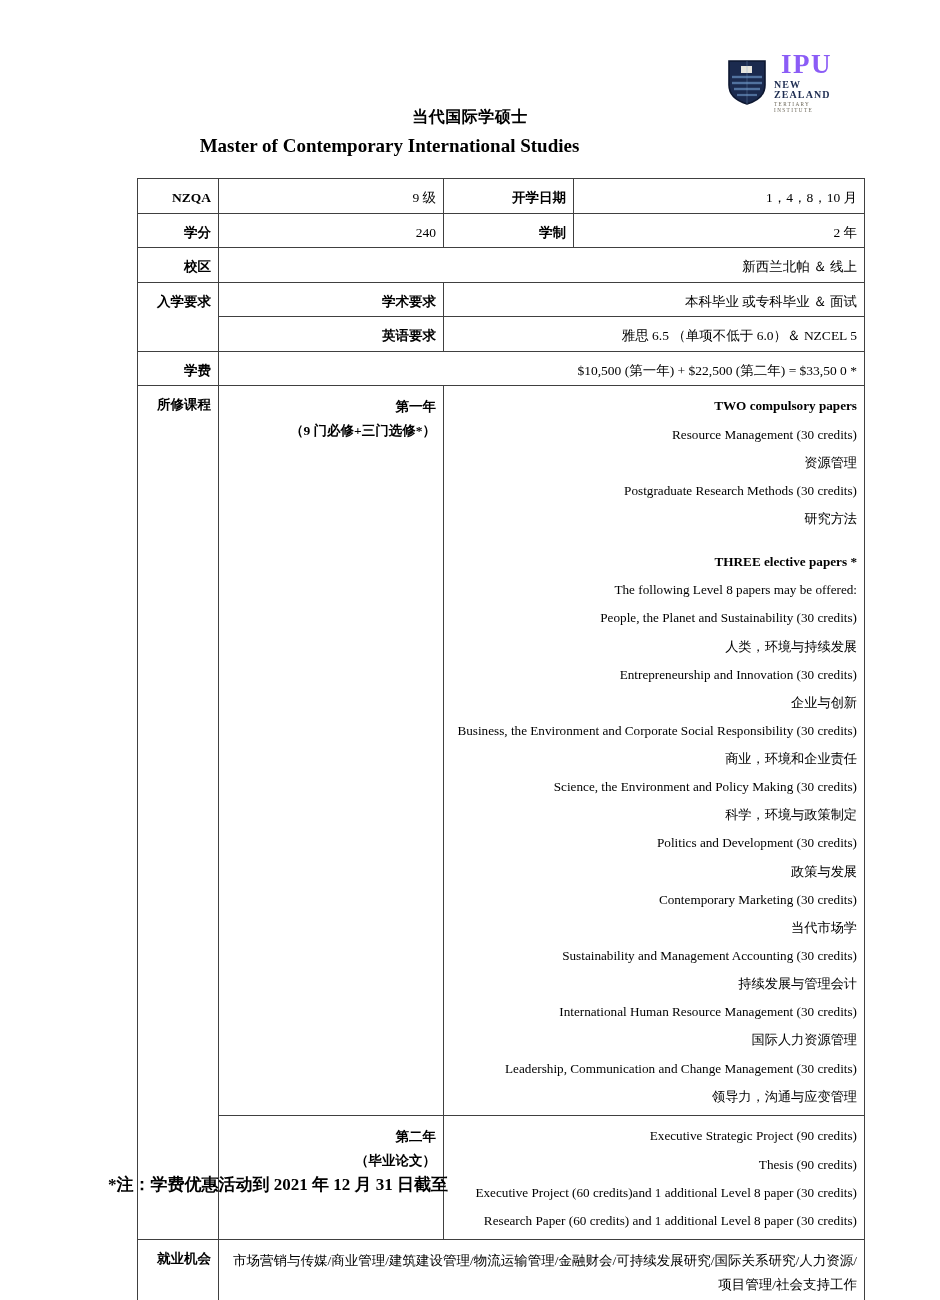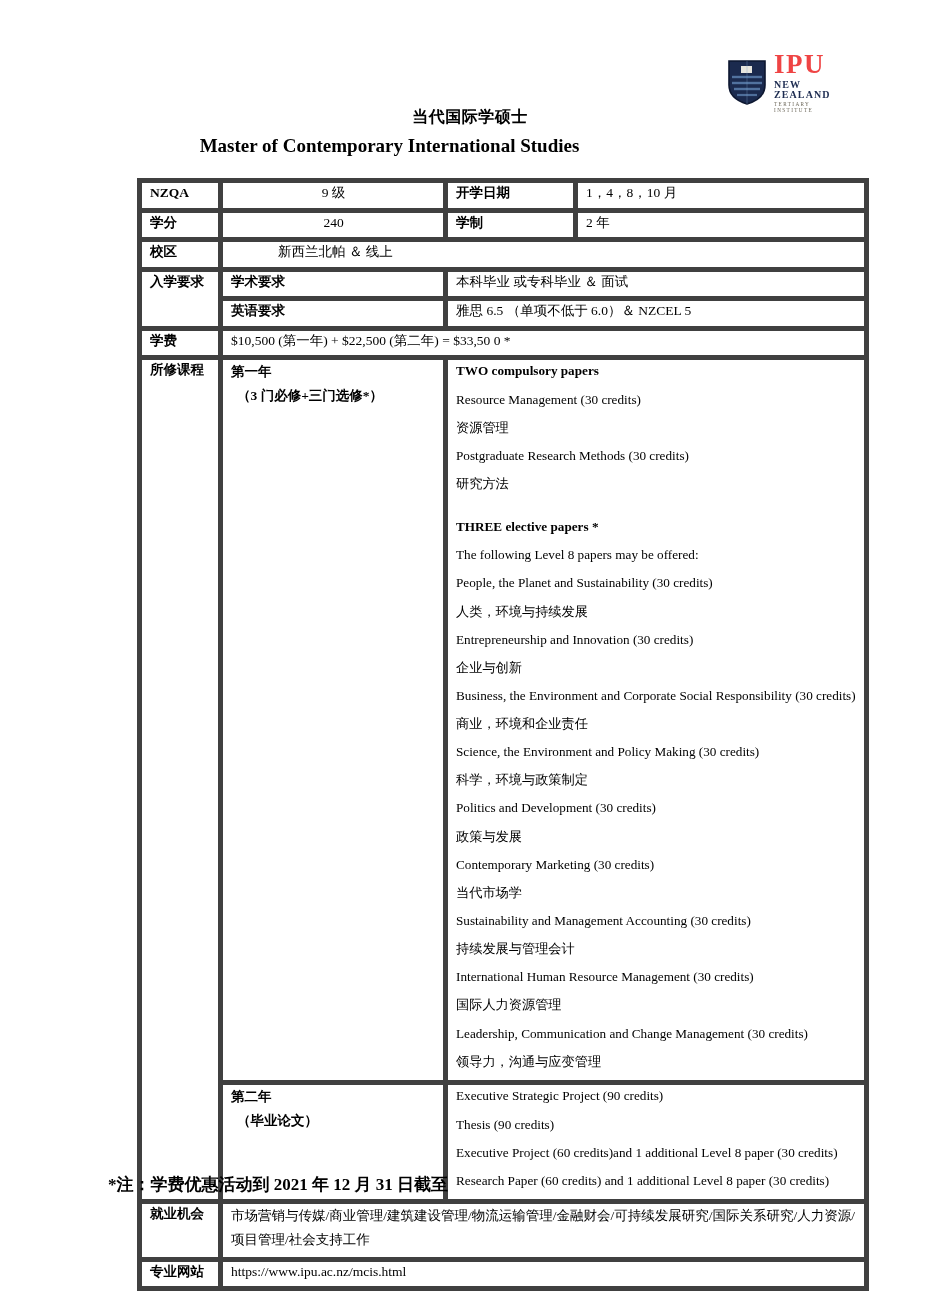--- a/index.html
+++ b/index.html
@@ -38,22 +38,23 @@
     display: flex;
     flex-direction: column;
     justify-content: center;
     line-height: 1;
   }
   .logo-ipu {
     font-family: "Liberation Serif", "DejaVu Serif", serif;
     font-size: 27px;
     font-weight: bold;
     letter-spacing: 1.5px;
-    color: #ef4444;
-    line-height: 1;
+    color: #8b5cf6;
+    line-height: 1;
+    text-align: center;
   }
   .logo-nz {
     font-family: "Liberation Serif", "DejaVu Serif", serif;
     font-size: 10px;
     font-weight: bold;
     letter-spacing: 1.1px;
     color: #1c2b50;
     margin-top: 2px;
     line-height: 1;
   }
@@ -93,25 +94,26 @@
     top: 178px;
     left: 137px;
     width: 727px;
   }
   table.spec {
     border-collapse: collapse;
     width: 727px;
     table-layout: fixed;
   }
   table.spec td {
-    border: 5px solid #404040;
+    border: 1px solid #404040;
     vertical-align: top;
-    padding: 0 7px 5px 8px;
+    padding: 9px 7px 5px 8px;
     font-size: 13.5px;
     line-height: 1.45;
+    text-align: right;
   }
   td.lbl {
     font-weight: bold;
     white-space: nowrap;
   }
   td.ctr { text-align: center; }
   .bold { font-weight: bold; }
   .spacer { display: block; height: 15px; }
 
   .course-line {
@@ -200,21 +202,21 @@
     </tr>
     <tr>
       <td class="lbl">学费</td>
       <td colspan="3">$10,500 (第一年) + $22,500 (第二年) = $33,50 0 *</td>
     </tr>
 
     <tr>
       <td class="lbl" rowspan="2">所修课程</td>
       <td>
         <span class="yr-line bold">第一年</span>
-        <span class="yr-line sub bold">（3 门必修+三门选修*）</span>
+        <span class="yr-line sub bold">（9 门必修+三门选修*）</span>
       </td>
       <td colspan="2">
         <span class="course-line first bold">TWO compulsory papers</span>
         <span class="course-line">Resource Management (30 credits)</span>
         <span class="course-line">资源管理</span>
         <span class="course-line">Postgraduate Research Methods (30 credits)</span>
         <span class="course-line">研究方法</span>
         <span class="spacer"></span>
         <span class="course-line bold">THREE elective papers *</span>
         <span class="course-line">The following Level 8 papers may be offered:</span>

